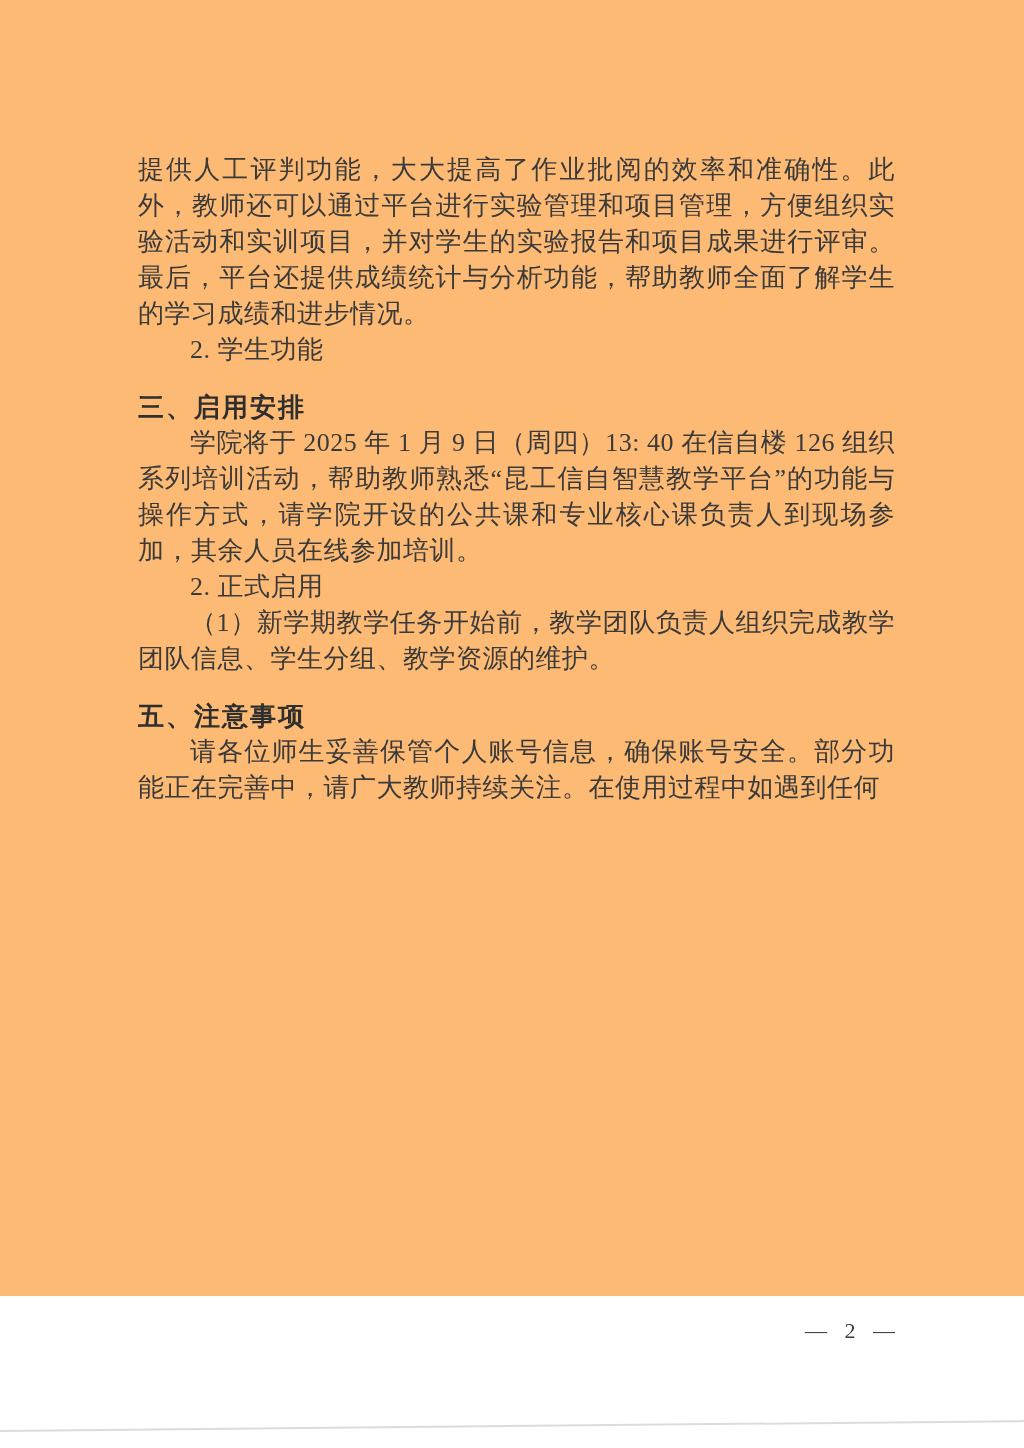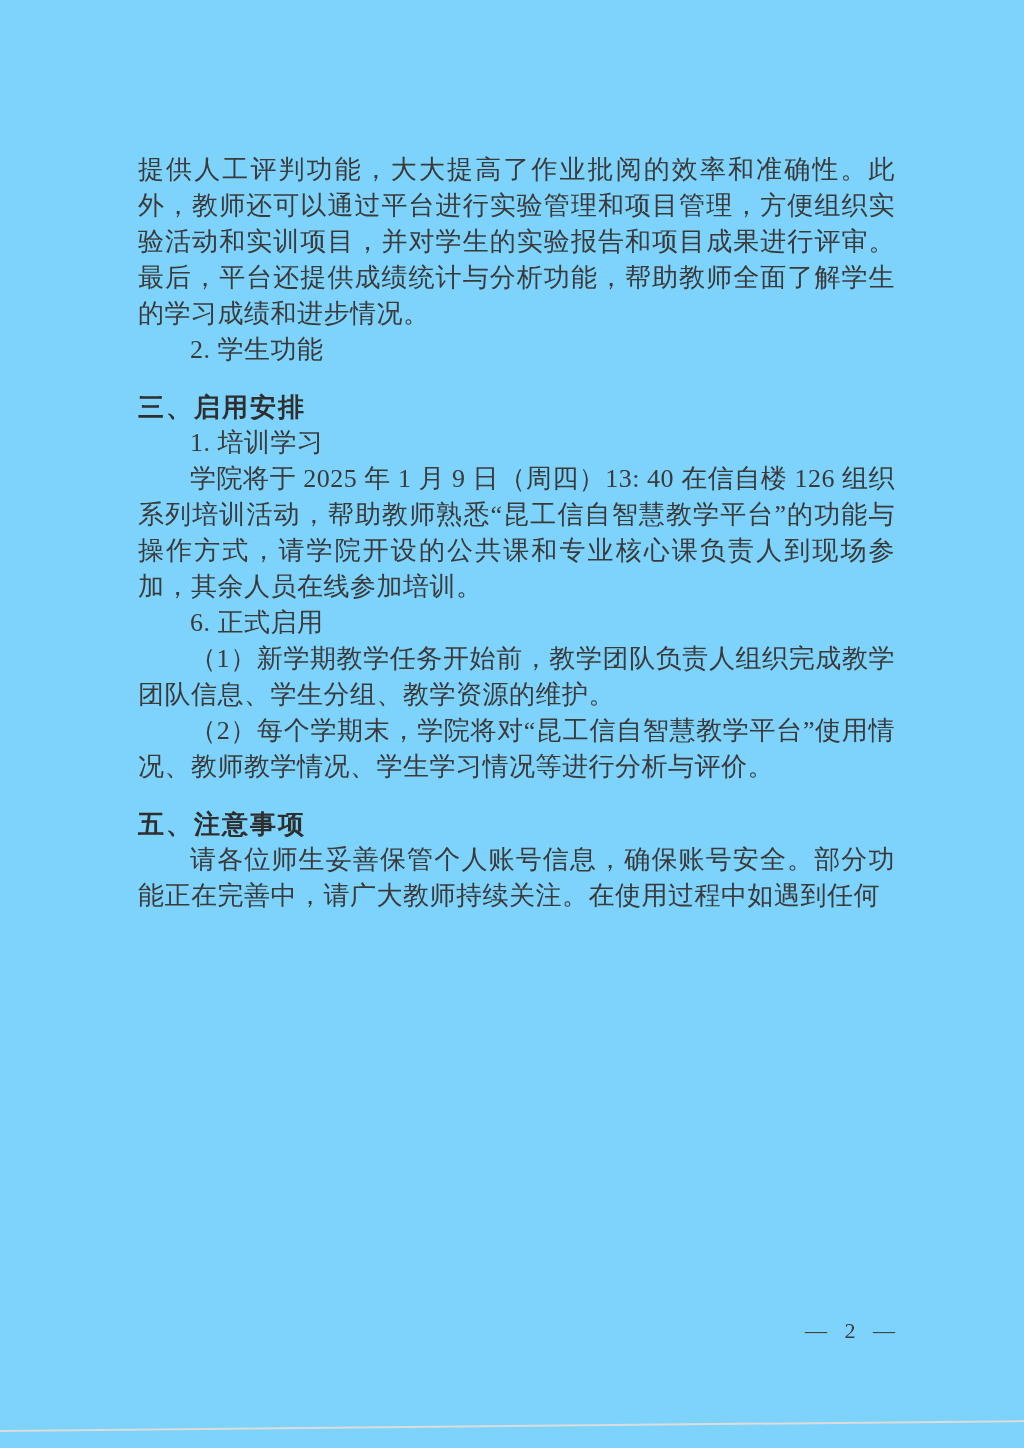--- a/index.html
+++ b/index.html
@@ -12,22 +12,22 @@
     background: #ffffff;
     overflow: hidden;
     position: relative;
     font-family: "Liberation Serif", "DejaVu Serif", serif;
   }
   .page {
     position: absolute;
     left: 0;
     top: 0;
     width: 1024px;
-    height: 1448px;
-    background: #7dd3fc;
+    height: 1296px;
+    background: #fdba74;
   }
   .content {
     position: absolute;
     left: 138px;
     top: 152px;
     width: 757px;
     color: #3a3a3a;
   }
   .content p {
     margin: 0;
@@ -79,23 +79,21 @@
   }
 </style>
 </head>
 <body>
 
 <div class="page">
   <div class="content" id="paragraph-container">
       <p class="p-body">提供人工评判功能，大大提高了作业批阅的效率和准确性。此外，教师还可以通过平台进行实验管理和项目管理，方便组织实验活动和实训项目，并对学生的实验报告和项目成果进行评审。最后，平台还提供成绩统计与分析功能，帮助教师全面了解学生的学习成绩和进步情况。</p>
       <p class="p-item">2. 学生功能</p>
       <p class="p-heading">三、启用安排</p>
-      <p class="p-item">1. 培训学习</p>
       <p class="p-indent">学院将于 2025 年 1 月 9 日（周四）13: 40 在信自楼 126 组织系列培训活动，帮助教师熟悉“昆工信自智慧教学平台”的功能与操作方式，请学院开设的公共课和专业核心课负责人到现场参加，其余人员在线参加培训。</p>
-      <p class="p-item">6. 正式启用</p>
+      <p class="p-item">2. 正式启用</p>
       <p class="p-indent">（1）新学期教学任务开始前，教学团队负责人组织完成教学团队信息、学生分组、教学资源的维护。</p>
-      <p class="p-indent">（2）每个学期末，学院将对“昆工信自智慧教学平台”使用情况、教师教学情况、学生学习情况等进行分析与评价。</p>
       <p class="p-heading">五、注意事项</p>
       <p class="p-indent">请各位师生妥善保管个人账号信息，确保账号安全。部分功能正在完善中，请广大教师持续关注。在使用过程中如遇到任何</p>
     </div>
   <div class="scan-line"></div>
   <div class="footer">— 2 —</div>
 </div>
 
 </body></html>

